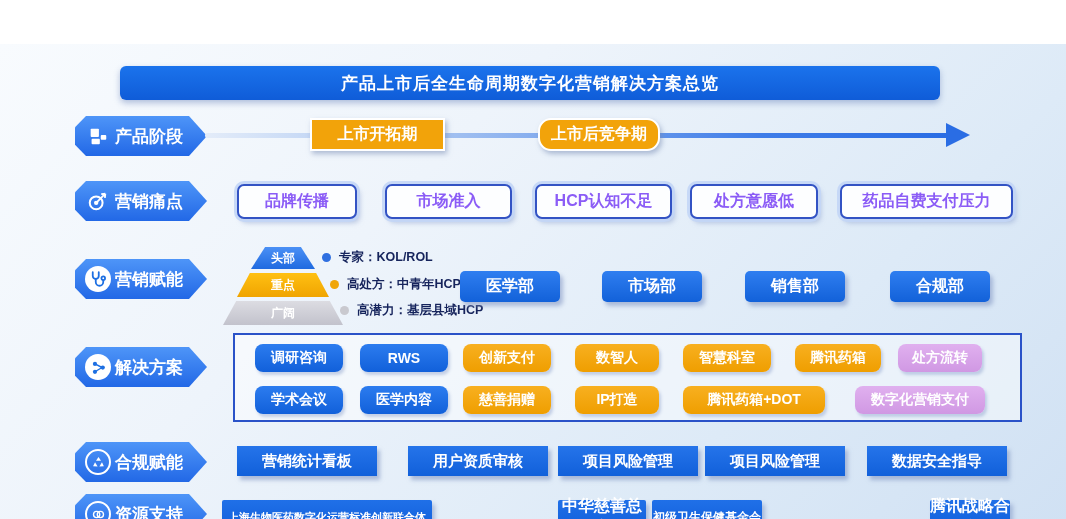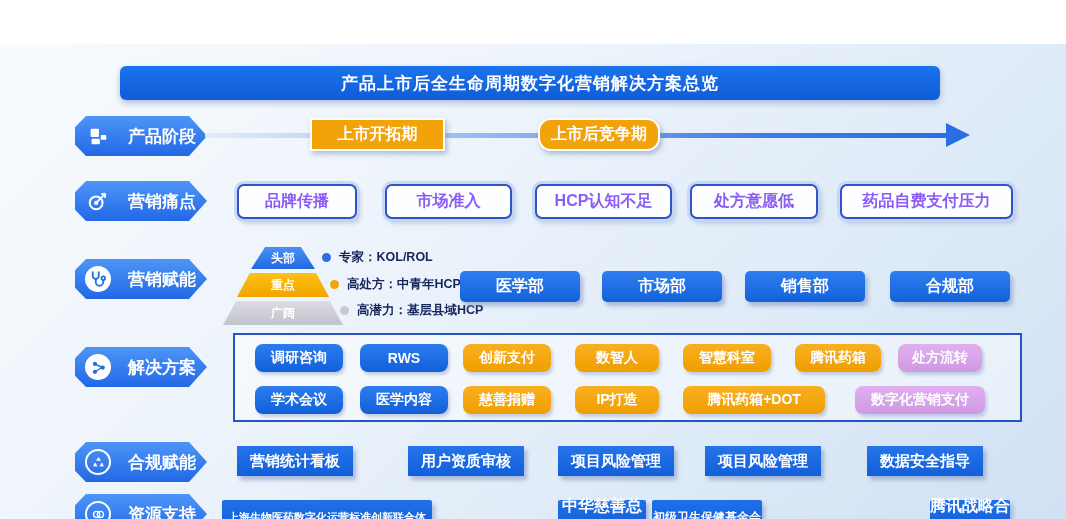--- a/index.html
+++ b/index.html
@@ -20,21 +20,21 @@
     border-radius:6px; color:#fff; font-size:17px; font-weight:bold;
     display:flex; align-items:center; justify-content:center; letter-spacing:1px;
     box-shadow:0 3px 6px rgba(90,120,180,.45);
   }
   
   .badge{
     position:absolute; width:132px; height:40px;
     background:linear-gradient(180deg,#4e95f8,#2268e6);
     clip-path:polygon(0 28%,11px 0,calc(100% - 18px) 0,100% 50%,calc(100% - 18px) 100%,11px 100%,0 72%);
     color:#fff; font-size:17px; font-weight:bold;
-    display:flex; align-items:center; gap:17px; padding-left:10px;
+    display:flex; align-items:center; gap:4px; padding-left:10px;
   }
   .bicon{ width:26px; height:26px; display:flex; align-items:center; justify-content:center; flex:0 0 26px;}
   .bcircle{ background:#fff; border-radius:50%; }
   .bring{ border:2px solid #fff; border-radius:50%; }
   
   .tl-line{
     position:absolute; left:205px; top:89px; width:743px; height:5px;
     background:linear-gradient(90deg,#e3ecf9 0%,#9dbdf0 35%,#3e7ce8 75%,#2a6de4 100%);
     border-radius:3px; z-index:0;
   }
@@ -67,21 +67,21 @@
     clip-path:polygon(22% 0,78% 0,100% 100%,0 100%); }
   .tier-2{ left:237px; top:229px; width:92px; height:24px;
     background:linear-gradient(180deg,#ffc013,#f0a400);
     clip-path:polygon(14% 0,86% 0,100% 100%,0 100%); }
   .tier-3{ left:223px; top:257px; width:120px; height:24px;
     background:linear-gradient(180deg,#dcdce2,#c2c2cc);
     clip-path:polygon(11% 0,89% 0,100% 100%,0 100%); }
   .aud-dot{ position:absolute; width:9px; height:9px; border-radius:50%; }
   .aud-text{ position:absolute; font-size:12.5px; font-weight:bold; color:#16245c; white-space:nowrap; }
   .dept-box{
-    position:absolute; top:227px; height:31px; width:120px;
+    position:absolute; top:227px; height:31px; width:100px;
     background:linear-gradient(180deg,#2f7ef0,#1261d9); border-radius:5px;
     box-shadow:3px 4px 4px rgba(130,150,195,.6);
     color:#fff; font-size:16px; font-weight:bold;
     display:flex; align-items:center; justify-content:center;
   }
   
   .sol-panel{
     position:absolute; left:233px; top:289px; width:789px; height:89px;
     border:2px solid #2a52c8; background:rgba(255,255,255,.45);
   }
@@ -90,21 +90,21 @@
     color:#fff; font-size:14px; font-weight:bold;
     display:flex; align-items:center; justify-content:center;
     box-shadow:2px 3px 3px rgba(140,160,205,.45);
   }
   .chip-blue{ background:linear-gradient(180deg,#2c7cef,#1160da); }
   .chip-orange{ background:linear-gradient(180deg,#f8b020,#ef9e00); }
   .chip-purple{ background:linear-gradient(180deg,#e0b0ef,#d098e3); }
   .r1{ top:300px; } .r2{ top:342px; }
   
   .comp-box{
-    position:absolute; top:402px; height:30px; width:116px;
+    position:absolute; top:402px; height:30px; width:140px;
     background:linear-gradient(180deg,#2574ea,#1160da);
     box-shadow:3px 4px 4px rgba(130,150,195,.6);
     color:#fff; font-size:15px; font-weight:bold;
     display:flex; align-items:center; justify-content:center;
   }
   
   .res-box{
     position:absolute; top:456px; height:34px;
     background:linear-gradient(180deg,#2070e8,#0f5cd8); border-radius:2px;
     box-shadow:3px 4px 4px rgba(130,150,195,.55);

